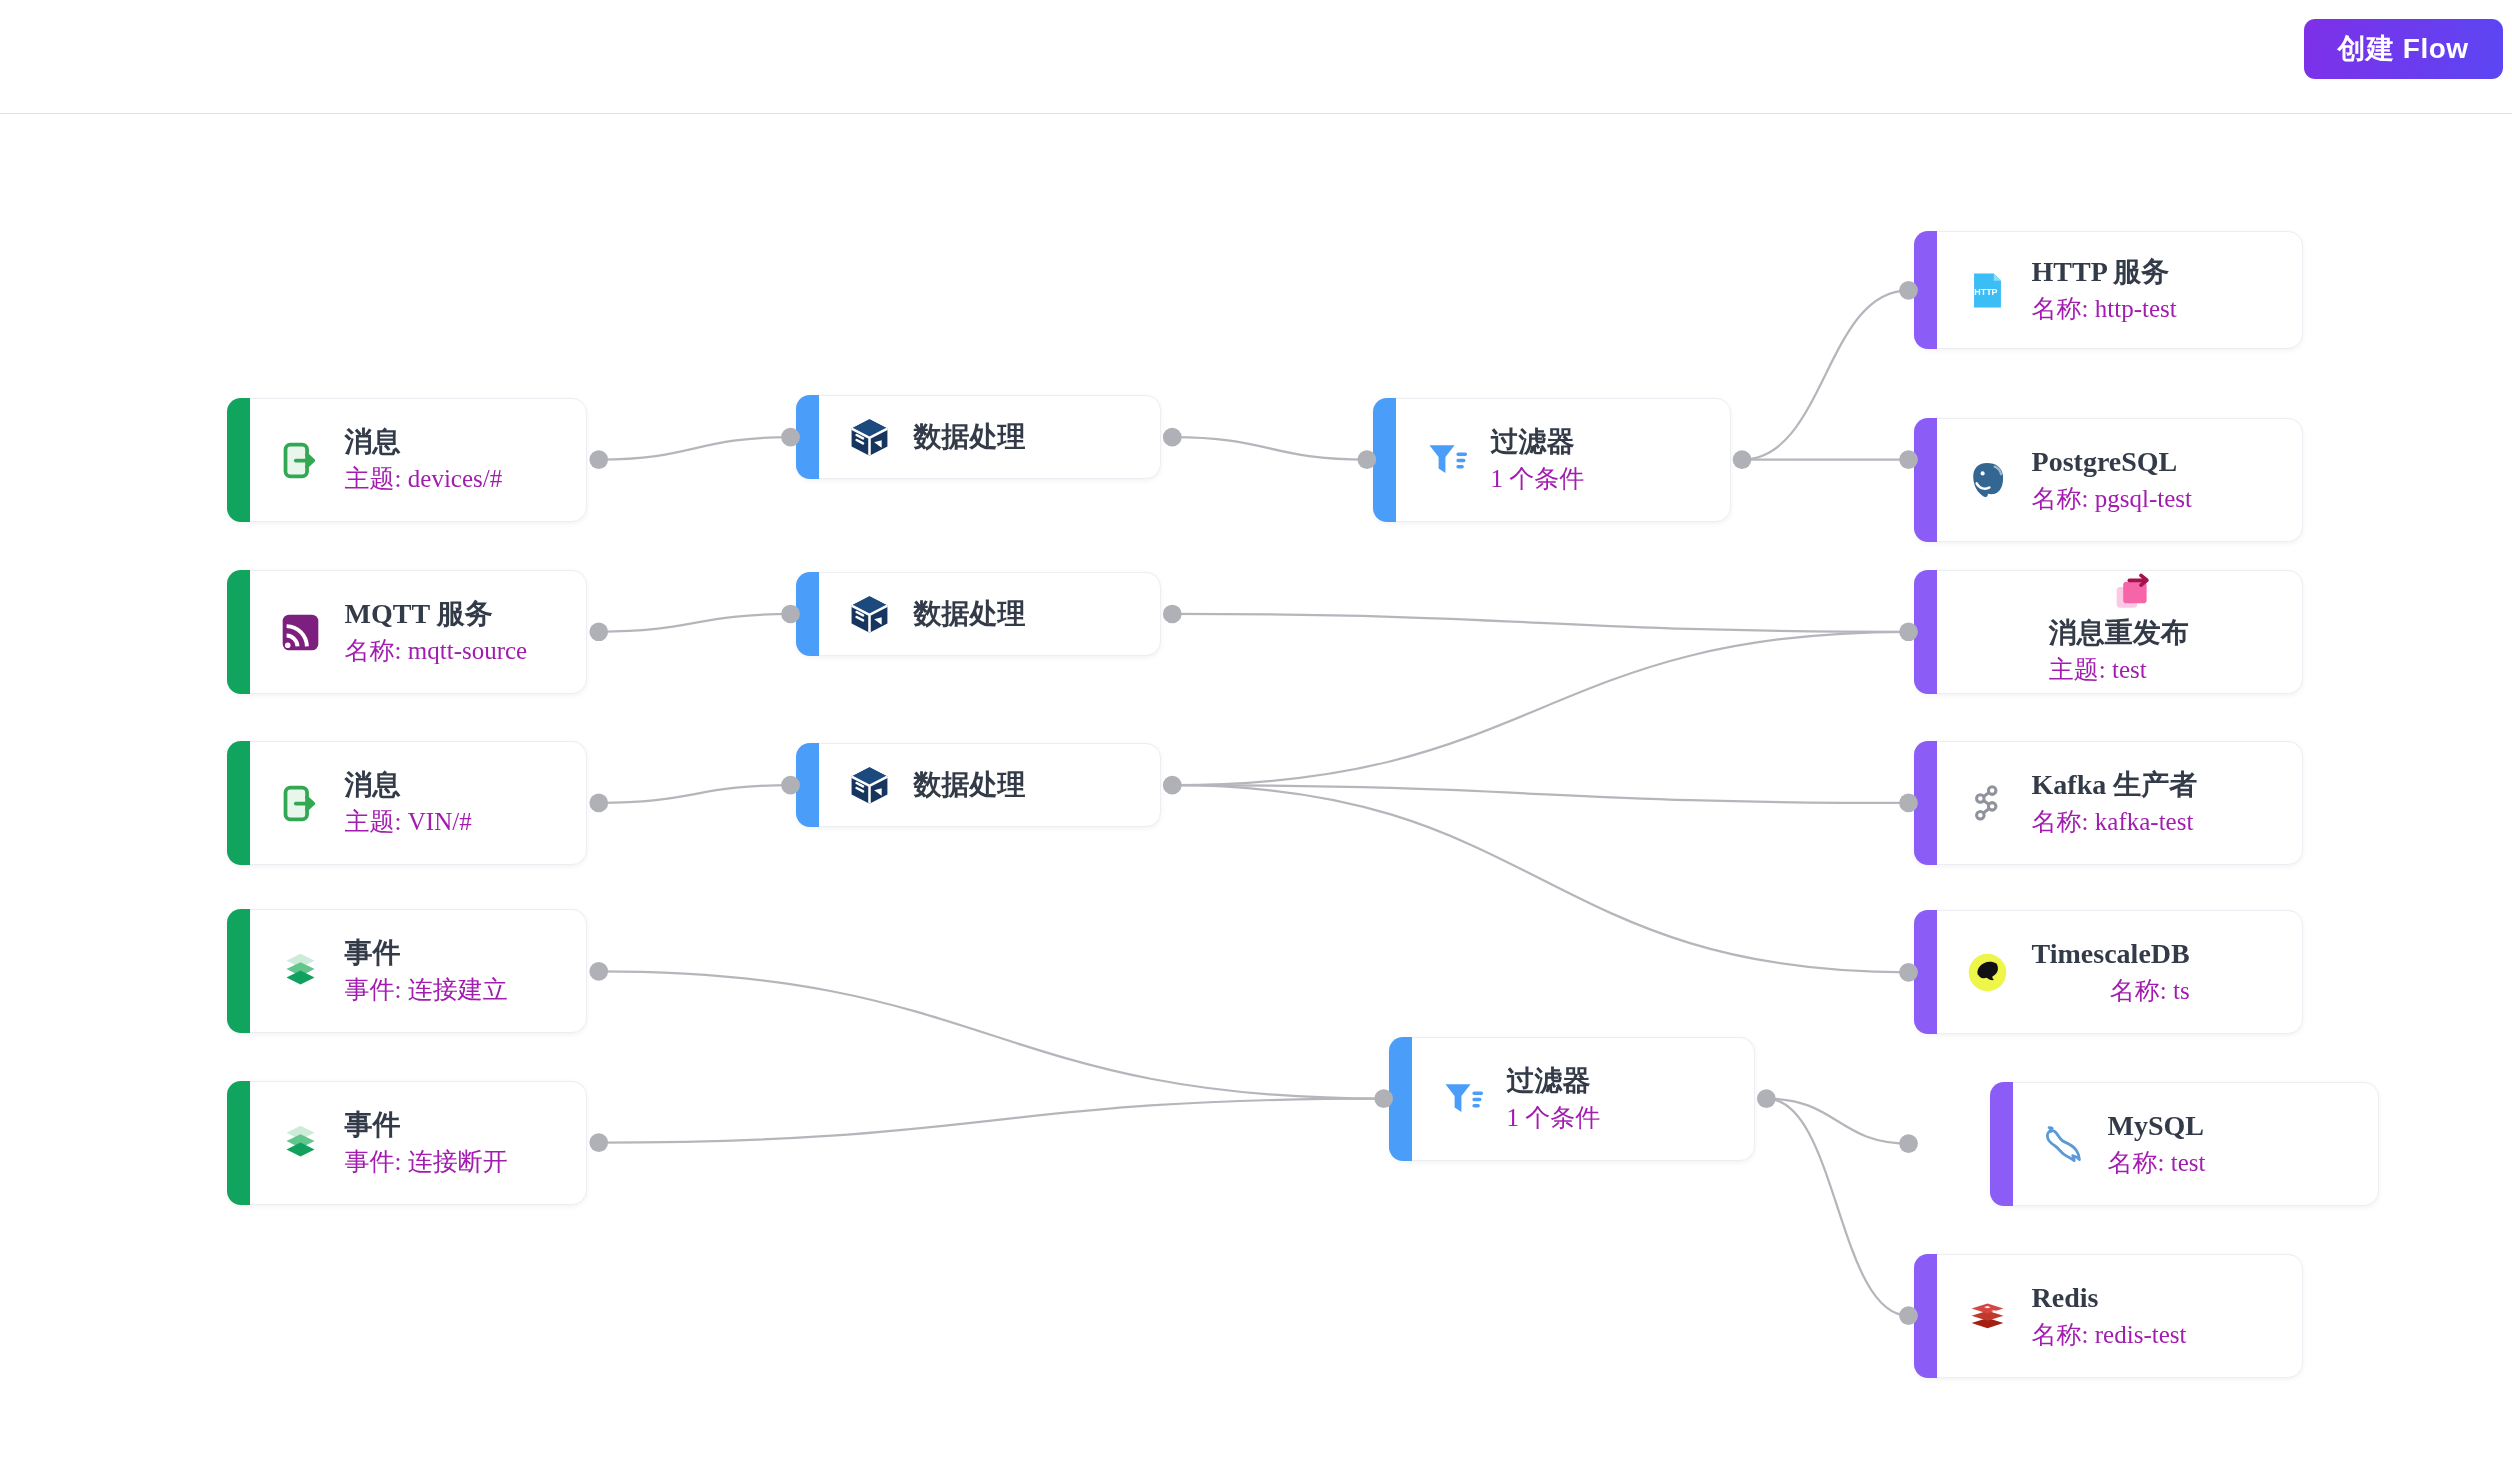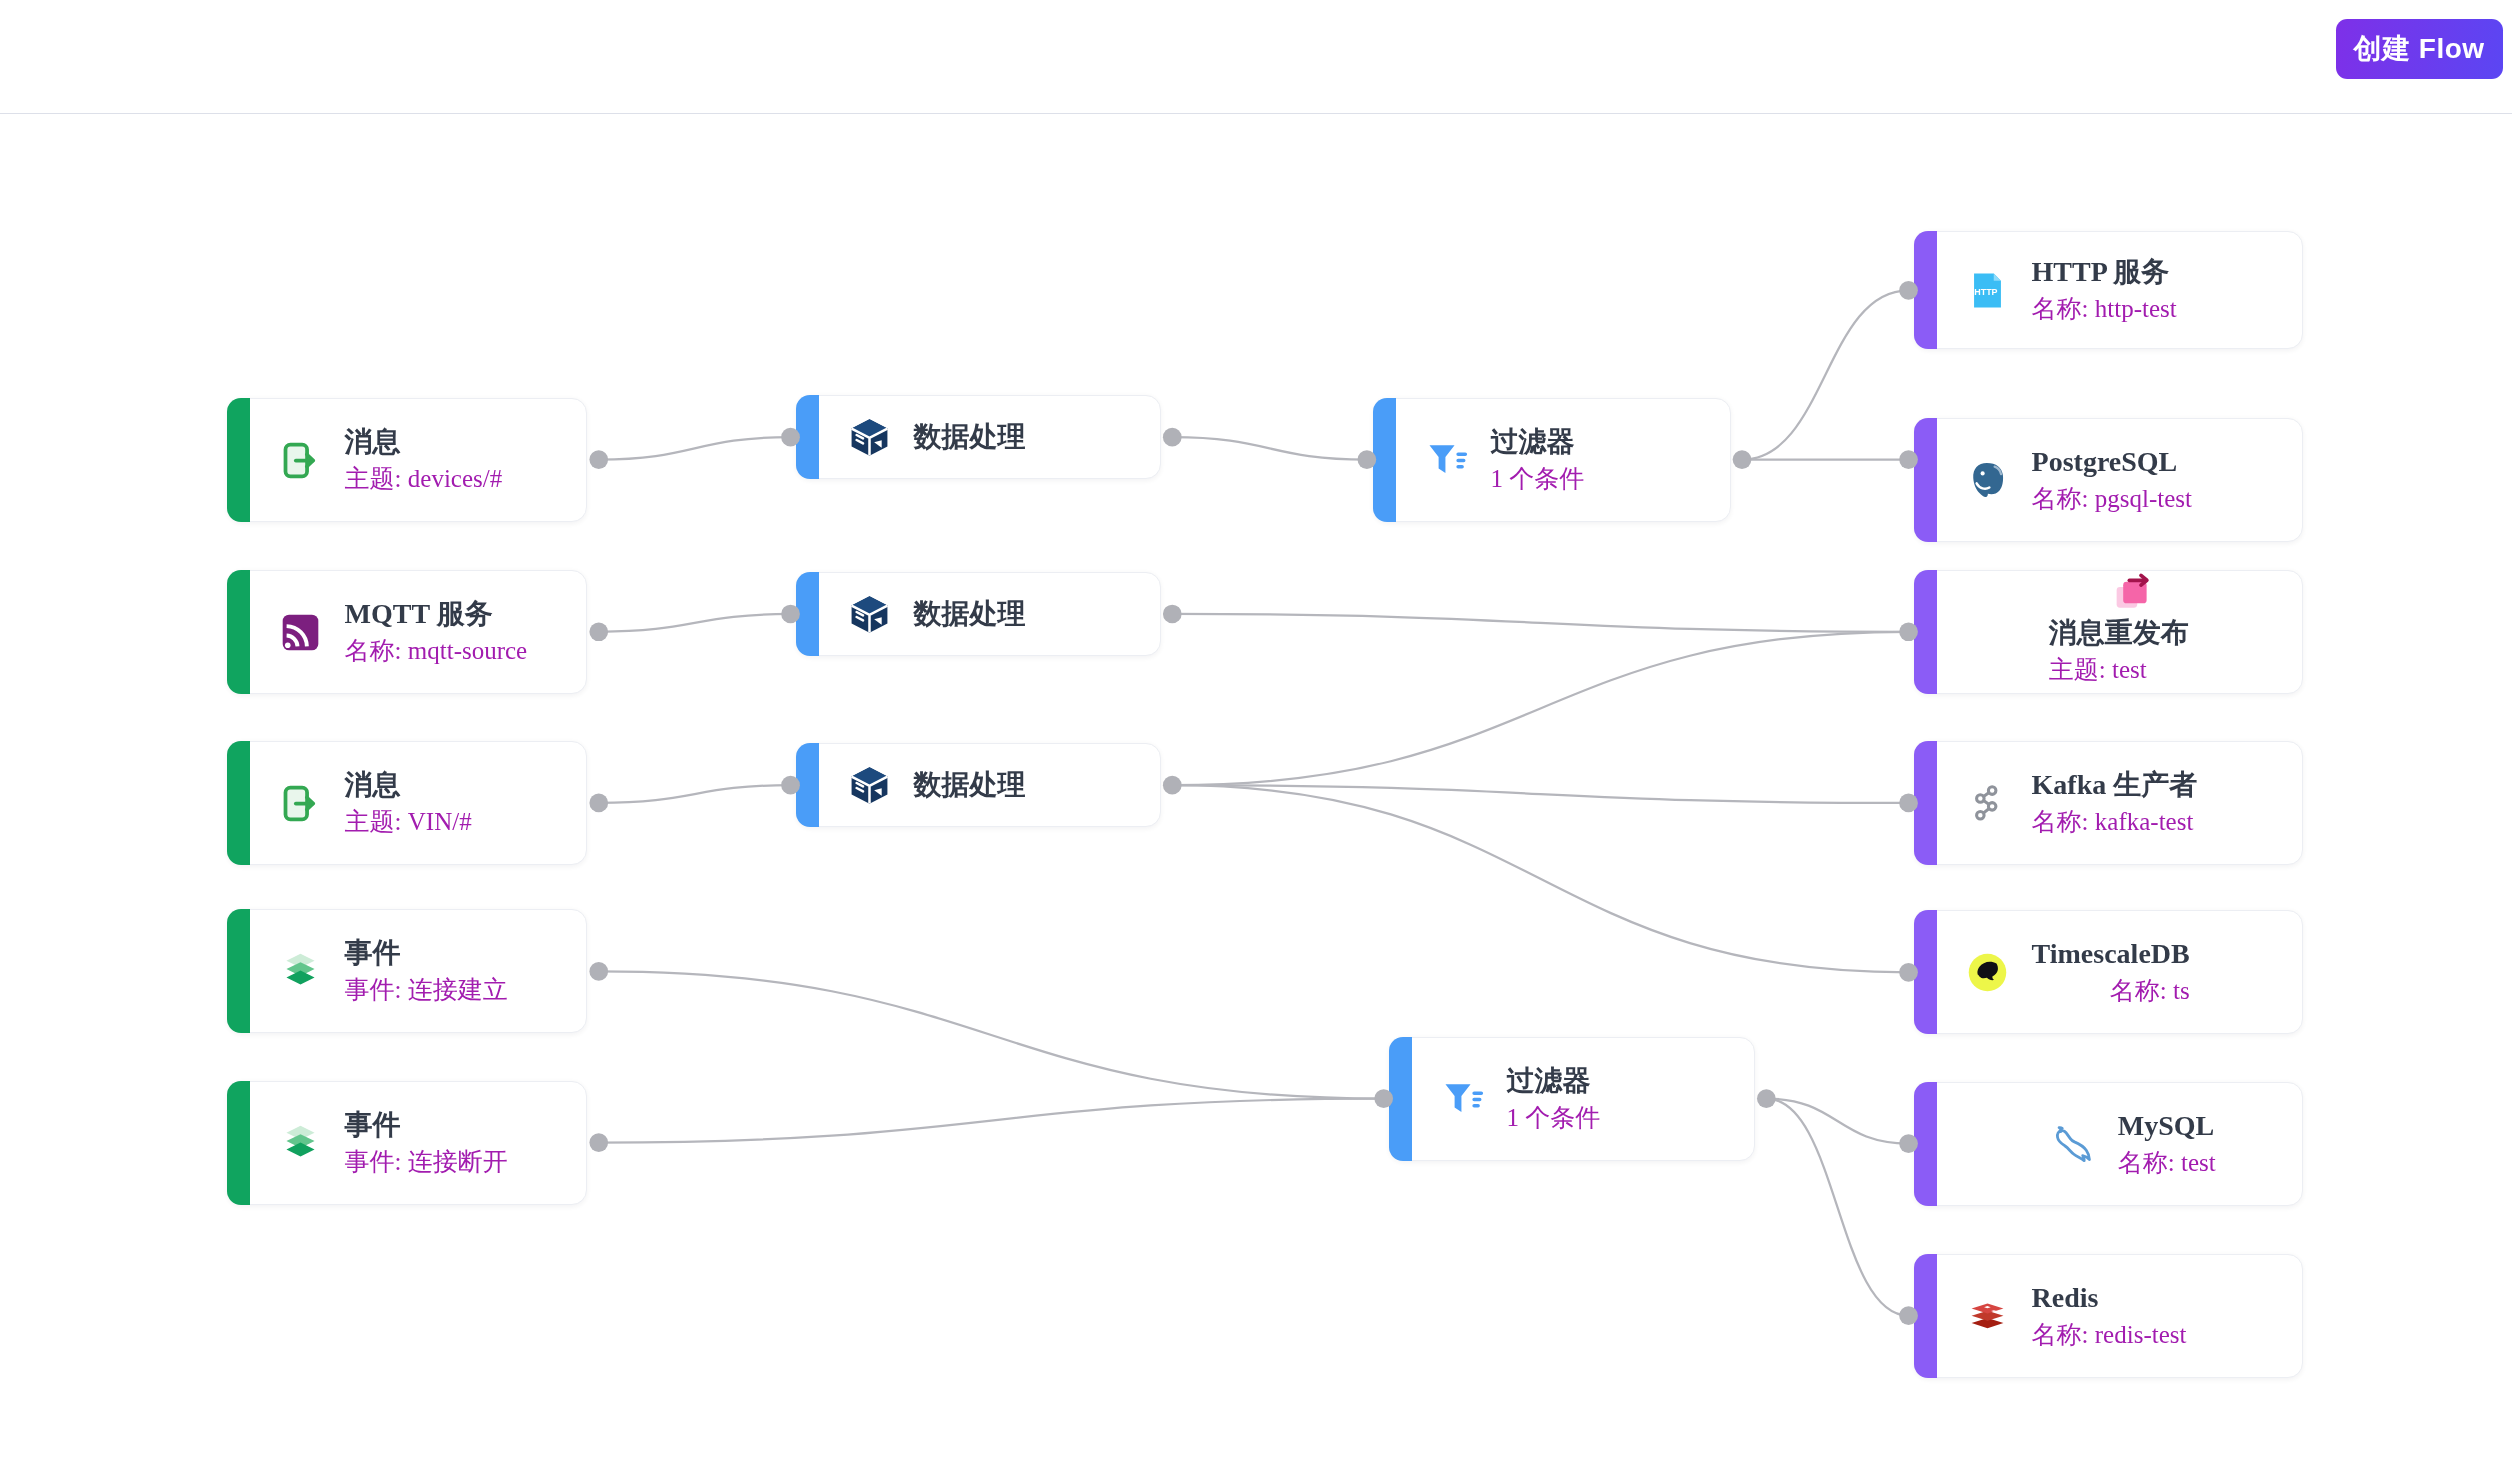--- a/index.html
+++ b/index.html
@@ -1,20 +1,20 @@
 <!DOCTYPE html>
 <html style="font-size:15px"><head>
 <meta charset="utf-8">
 <style>
   html,body{margin:0;padding:0;background:#fff;}
   #app{position:relative;width:2512px;height:1460px;background:#ffffff;overflow:hidden;
        font-family:"Liberation Sans","DejaVu Sans",sans-serif;}
   header{position:absolute;left:0;top:0;width:100%;height:114px;background:#fff;
          border-bottom:1.9px solid #dde0e9;box-sizing:border-box;}
-  .create-btn{position:absolute;right:9.4px;top:18.7px;height:60px;padding:0 18px;
+  .create-btn{position:absolute;right:9.4px;top:18.7px;height:60px;padding:0 34px;
          border:none;border-radius:11.2px;cursor:pointer;
          background:linear-gradient(100deg,#7e30e8,#5b46f3);
          color:#fff;font-size:28px;font-weight:700;letter-spacing:0.5px;
          font-family:"Liberation Sans","DejaVu Sans",sans-serif;}
   #canvas{position:absolute;left:0;top:0;width:2512px;height:1460px;}
   #edge-layer{position:absolute;left:0;top:0;width:2512px;height:1460px;
          pointer-events:none;z-index:5;}
   .node{position:absolute;background:#fff;border:1.4px solid #eceef3;border-radius:15px;
          box-shadow:0 1.9px 5.6px rgba(15,23,42,.05);display:flex;align-items:center;
          box-sizing:border-box;z-index:2;cursor:grab;}
@@ -244,21 +244,21 @@
               <circle cx="12" cy="12" r="10" fill="#edf649"></circle>
               <path d="M16.8 7.2c-3.2-1.8-7.2-.9-9.2 1.9-1.2 1.7-1.2 3.6-.4 4.7 1 1.3 2.8 1.5 4.5 1 .9 1 2.4 1.5 3.8 1.2-.6-.5-1-1.2-.9-1.9 1.5-.7 2.6-1.9 2.9-3.4.2-1.3-.1-2.6-.7-3.5z" fill="#101015"></path>
               <path d="M6.5 13.5c.9 1.6 2.3 2.6 4.2 3" stroke="#edf649" stroke-width="1.1" fill="none"></path>
             </svg>
           </span>
           <div class="texts">
             <span class="title">TimescaleDB</span>
             <span class="subtitle">名称: ts</span>
           </div>
         </div>
-        <div class="node" style="left: 1914px; top: 1082px; width: 389px; height: 124px; justify-content: center;">
+        <div class="node" style="left: 1990px; top: 1082px; width: 389px; height: 124px;">
           <div class="accent" style="background: rgb(139, 92, 246);"></div>
           <span class="icon-box">
             <svg width="45" height="45" viewBox="0 0 24 24" fill="none" stroke="#5b9bd5" stroke-width="1.5" stroke-linecap="round" stroke-linejoin="round">
               <path d="M3.5 8.2c-.4-1.9.5-3.3 2-3.6 1.2-.2 2 .3 2.6 1.2l2.2 3.1c.5.7 1.3 1.3 2.2 1.7 2.4 1 4.8 2.3 6.3 4.5 1 1.4 1.6 3.1 1.7 4.9-.9-1-2.1-1.9-3.6-2.1.5.8.8 1.7.8 2.7-1.6-1.5-3.8-2-5.5-3.4-1.7-1.3-2.9-3.2-4.7-4.4-1.3-.9-3.6-2.2-4-4.6z"></path>
               <path d="M5.2 5.1c.3-.9-.2-1.7-.9-2.1.5-.1 1.2 0 1.7.4"></path>
             </svg>
           </span>
           <div class="texts">
             <span class="title">MySQL</span>
             <span class="subtitle">名称: test</span>

